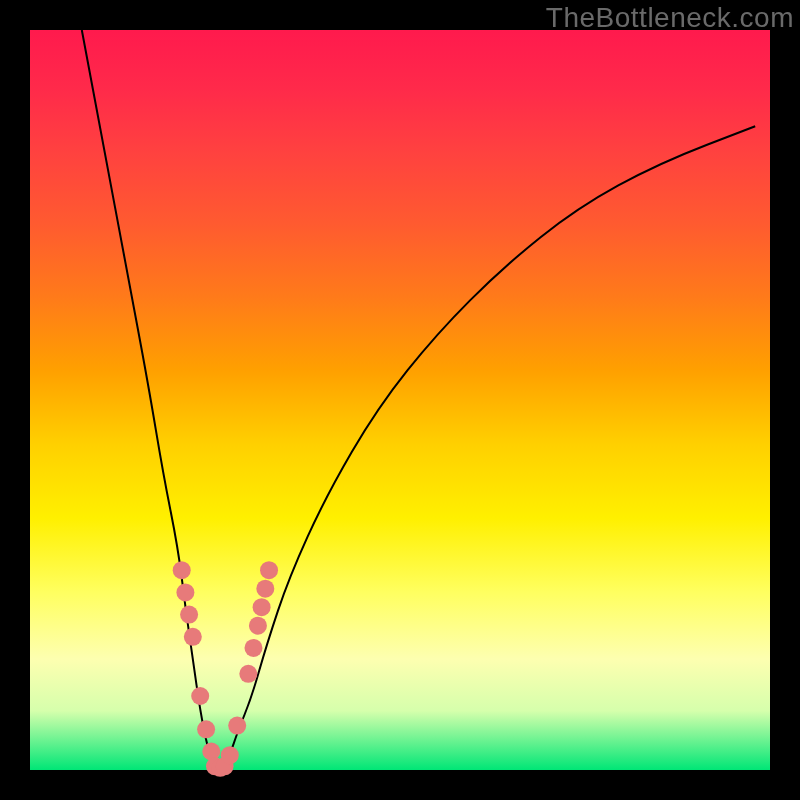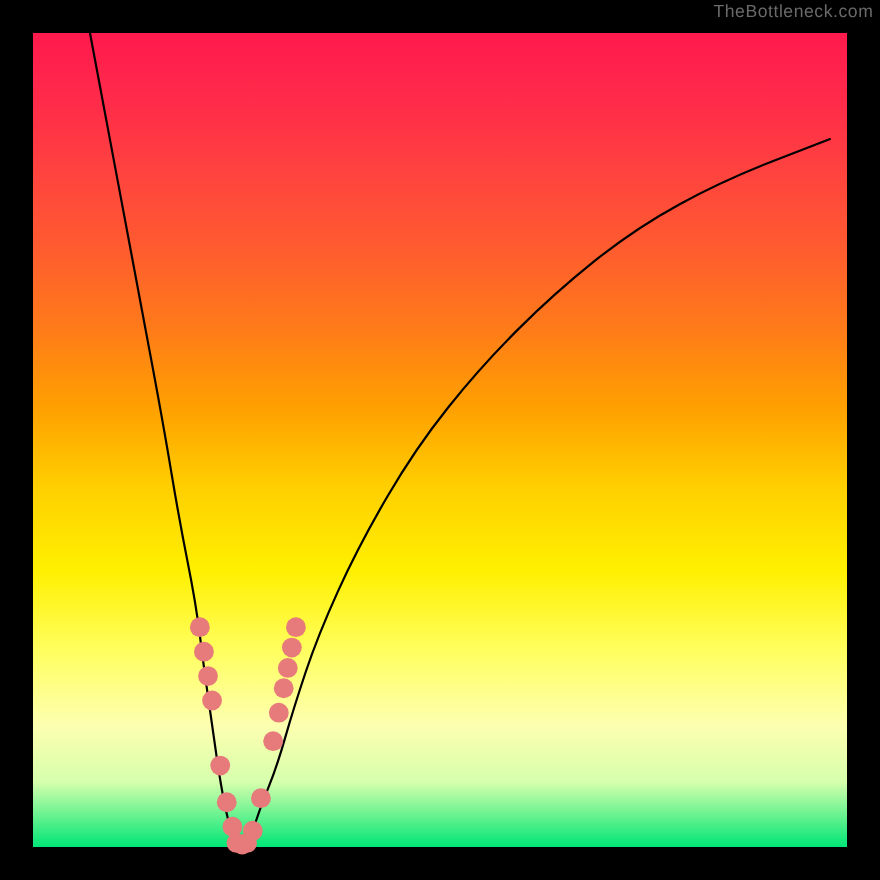--- a/index.html
+++ b/index.html
@@ -11,21 +11,21 @@
  #ff4040 16%,
  #ff5a30 26%,
  #ff7a1a 36%,
  #ffa000 46%,
  #ffd000 56%,
  #fff000 66%,
  #ffff60 76%,
  #fdffb0 85%,
  #d6ffac 92%,
  #00e676 100%)}
-.watermark{position:absolute;right:6px;top:2px;color:#6a6a6a;font-size:16px;font-weight:500;letter-spacing:.5px}
+.watermark{position:absolute;right:6px;top:2px;color:#6a6a6a;font-size:28px;font-weight:500;letter-spacing:.5px}
 svg.curve{position:absolute;left:30px;top:30px;width:740px;height:740px;overflow:visible}
 .dot{fill:#e77a7a}
 </style>
 </head>
 <body>
 
 <div class="frame">
   <div class="plot"></div>
   <div class="watermark">TheBottleneck.com</div>
   <svg class="curve" viewBox="0 0 740 740">

